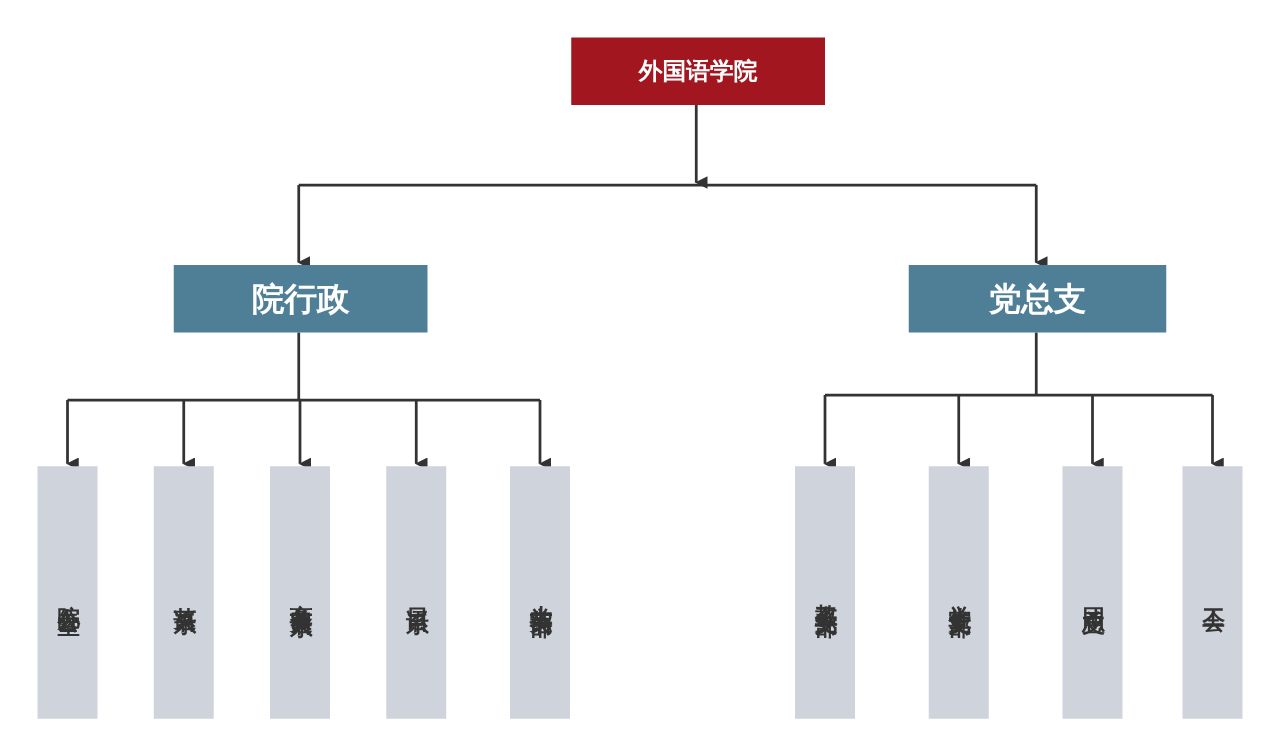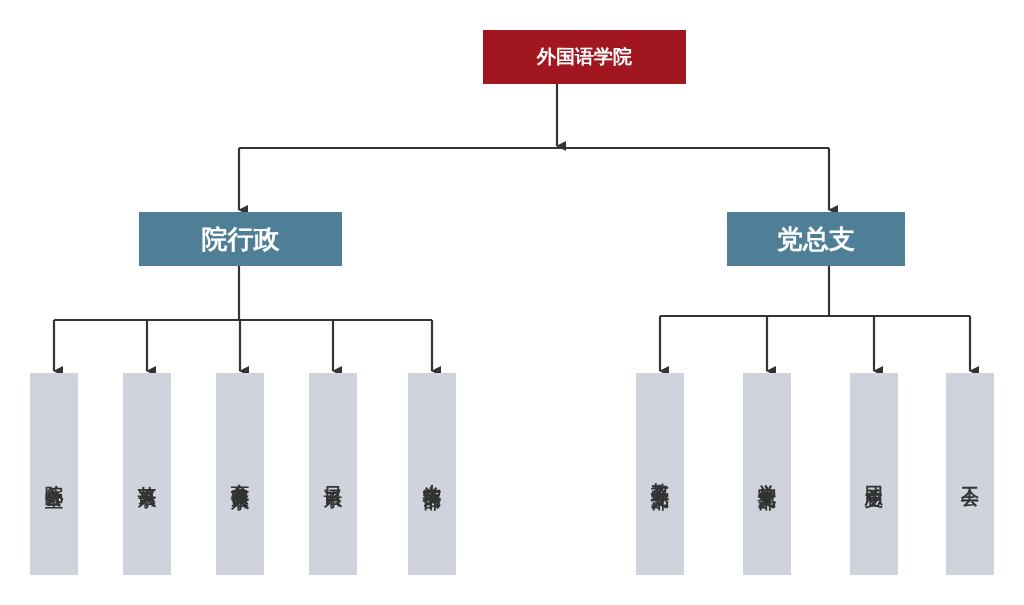--- a/index.html
+++ b/index.html
@@ -38,28 +38,28 @@
 
     <line x1="829" y1="266" x2="829" y2="316"></line>
     <line x1="660" y1="316" x2="970" y2="316"></line>
     <line x1="660" y1="316" x2="660" y2="371" marker-end="url(#ah)"></line>
     <line x1="767" y1="316" x2="767" y2="371" marker-end="url(#ah)"></line>
     <line x1="874" y1="316" x2="874" y2="371" marker-end="url(#ah)"></line>
     <line x1="970" y1="316" x2="970" y2="371" marker-end="url(#ah)"></line>
   </g>
 </svg>
 
-<div class="node root" style="left:483px;top:30px;width:203px;height:54px;">
+<div class="node root" style="left:457px;top:30px;width:203px;height:54px;">
   <span>外国语学院</span>
 </div>
 
 <div class="node mid" style="left:139px;top:212px;width:203px;height:54px;">
   <span>院行政</span>
 </div>
-<div class="node mid" style="left:727px;top:212px;width:178px;height:54px;">
+<div class="node mid" style="left:727px;top:212px;width:206px;height:54px;">
   <span>党总支</span>
 </div>
 
 <div class="node leaf" style="left:30px;top:373px;width:48px;height:202px;">
   <span>院办公室</span>
 </div>
 <div class="node leaf" style="left:123px;top:373px;width:48px;height:202px;">
   <span>英语系</span>
 </div>
 <div class="node leaf" style="left:216px;top:373px;width:48px;height:202px;">

